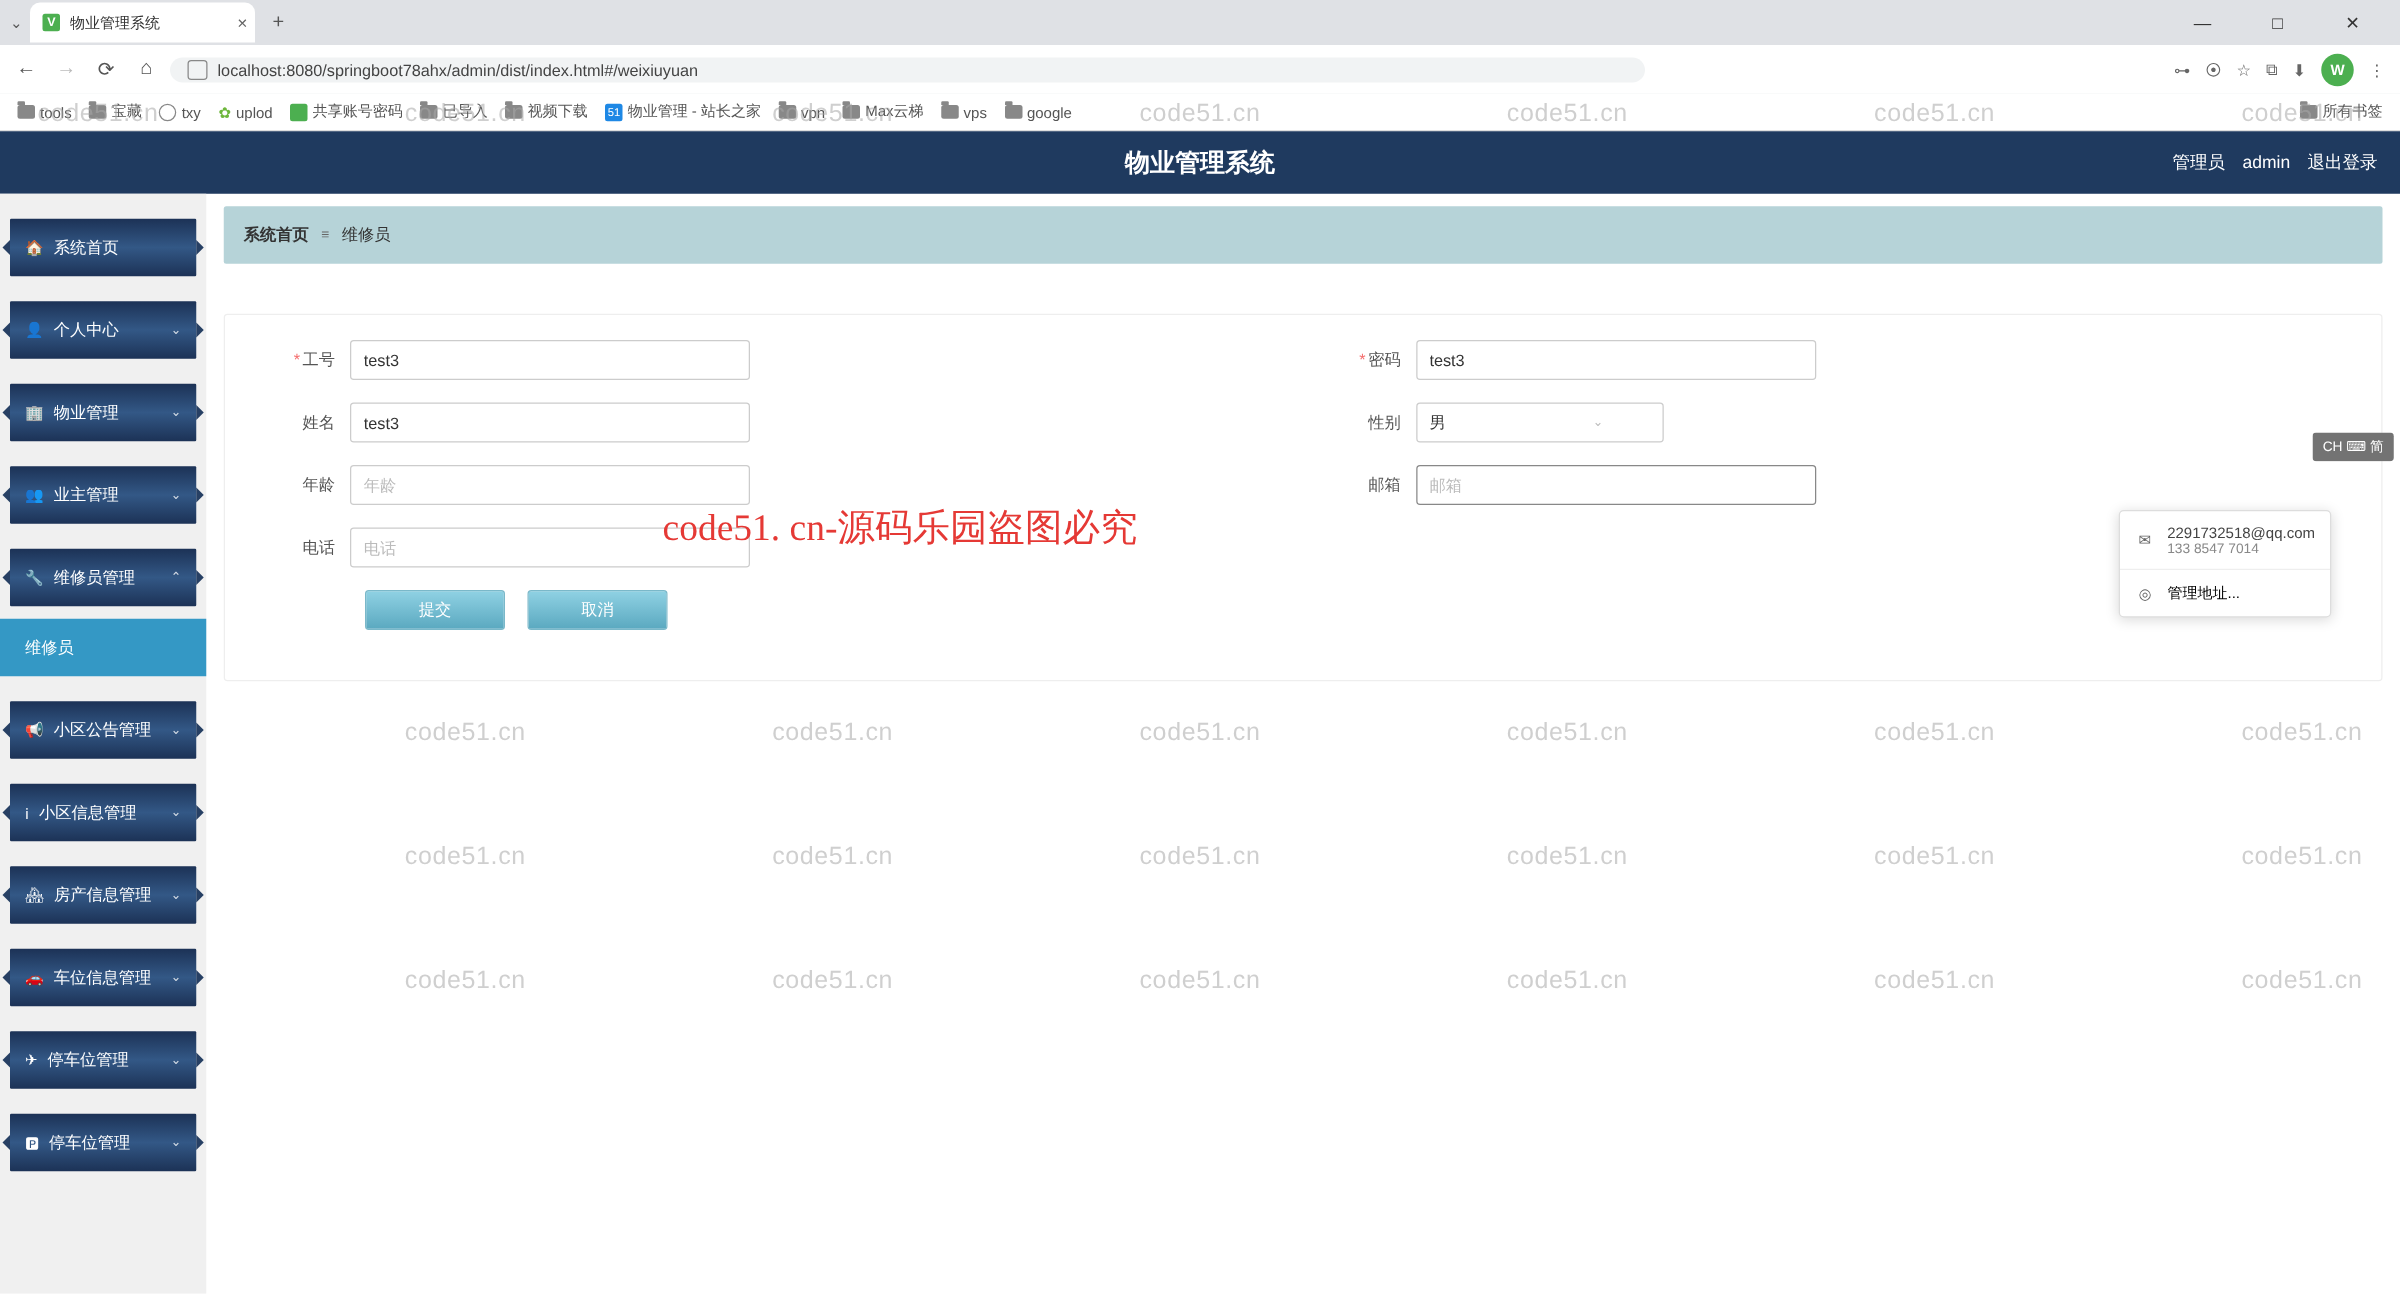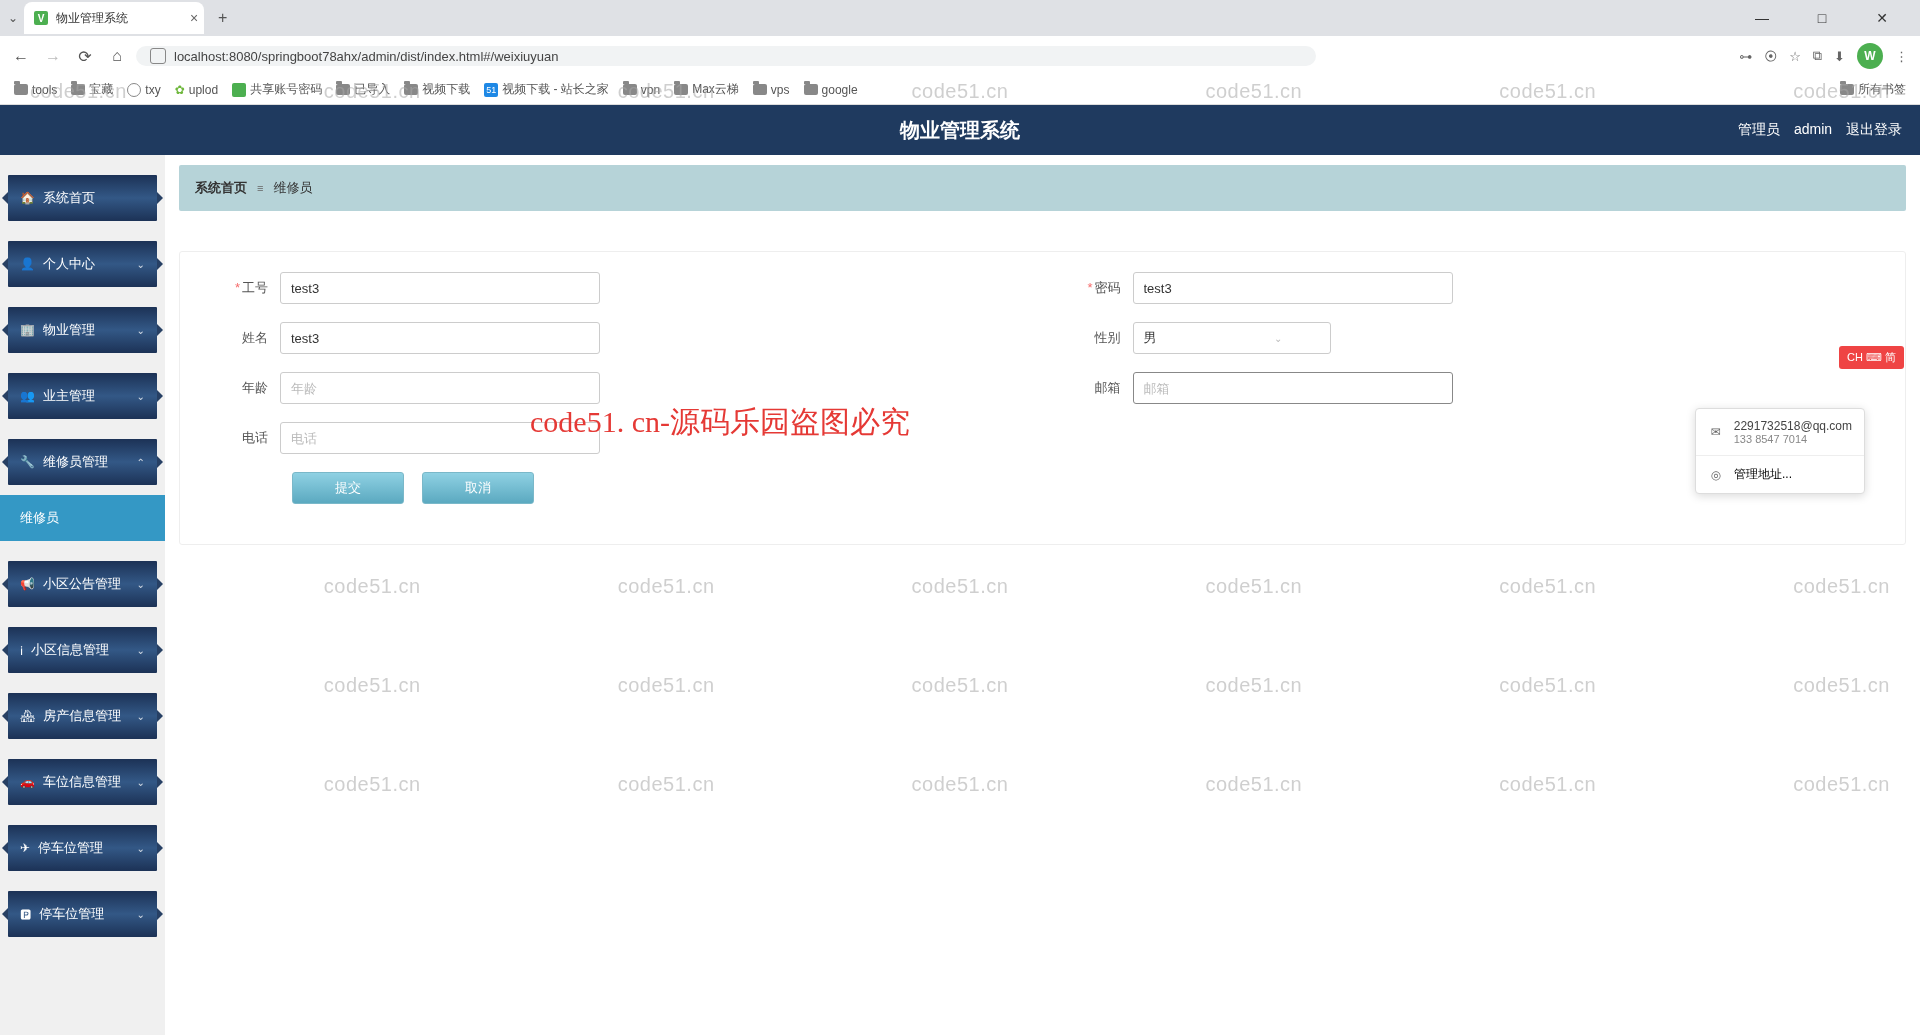--- a/index.html
+++ b/index.html
@@ -75,21 +75,21 @@
     .autofill .af-row { display: flex; align-items: center; gap: 10px; padding: 10px 12px; }
     .autofill .af-row.border { border-top: 1px solid #eee; }
     .autofill .af-icon { width: 16px; height: 16px; color: #666; display: flex; align-items: center; justify-content: center; }
     .autofill .af-text { color: #444; }
     .autofill .af-sub { color: #888; font-size: 11px; }
 
     
     .red-wm { position: absolute; color: #e53935; font-size: 30px; font-weight: 500; top: 402px; left: 530px; z-index: 5; pointer-events: none; font-family: "SimSun", serif; }
 
     
-    .ime-badge { position: fixed; right: 16px; top: 346px; background: #ef4444; color: #fff; font-size: 11px; padding: 4px 8px; border-radius: 3px; z-index: 60; }
+    .ime-badge { position: fixed; right: 5px; top: 346px; background: #737373; color: #fff; font-size: 11px; padding: 4px 8px; border-radius: 3px; z-index: 60; }
   </style>
 </head>
 <body>
 
 <div class="browser-chrome">
   <div class="tab-bar">
     <span class="dropdown">⌄</span>
     <div class="tab">
       <span class="favicon">V</span>
       <span>物业管理系统</span>
@@ -147,21 +147,21 @@
     <span class="bm">
         <span class="folder"></span>
         <span>已导入</span>
       </span>
     <span class="bm">
         <span class="folder"></span>
         <span>视频下载</span>
       </span>
     <span class="bm">
         <span style="width:14px;height:14px;background:#1e88e5;color:#fff;font-size:9px;display:inline-flex;align-items:center;justify-content:center;border-radius:2px">51</span>
-        <span>视频下载 - 站长之家</span>
+        <span>物业管理 - 站长之家</span>
       </span>
     <span class="bm">
         <span class="folder"></span>
         <span>vpn</span>
       </span>
     <span class="bm">
         <span class="folder"></span>
         <span>Max云梯</span>
       </span>
     <span class="bm">

